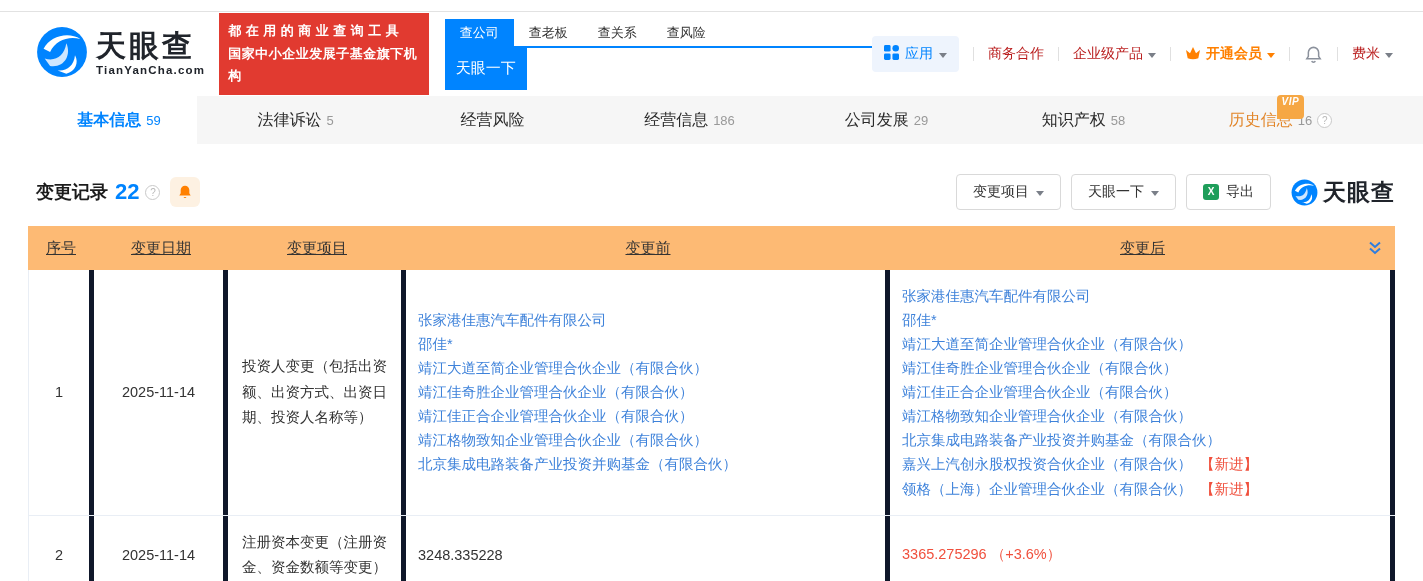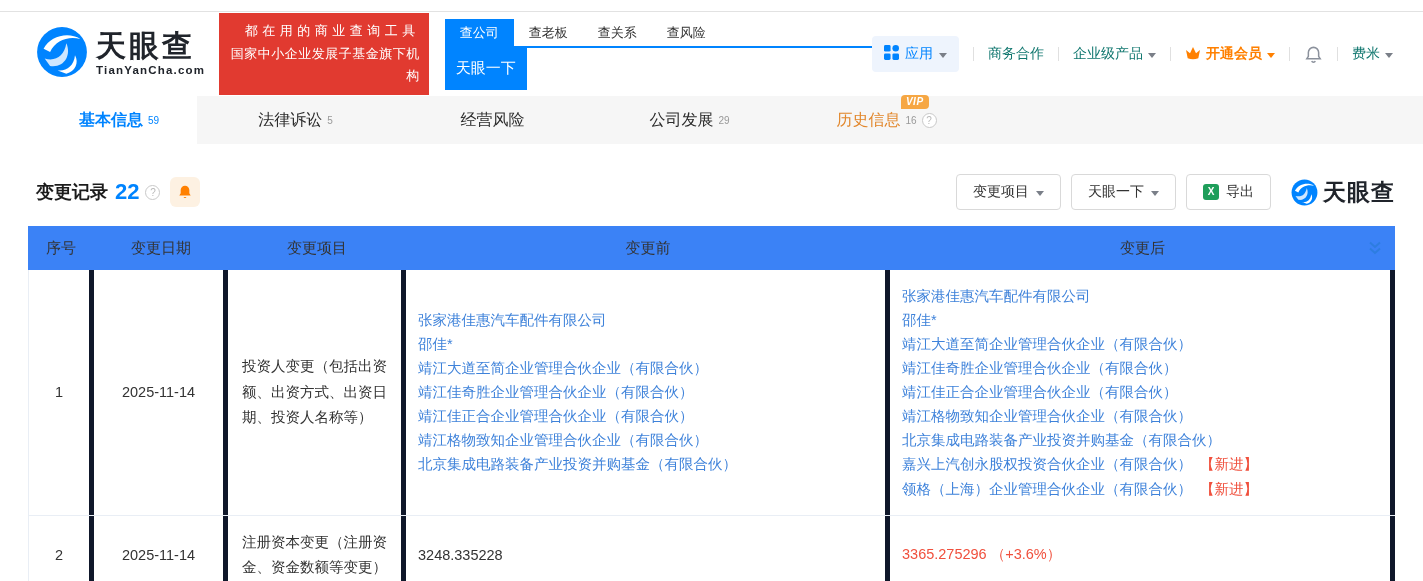--- a/index.html
+++ b/index.html
@@ -7,68 +7,68 @@
     font-family:"Liberation Sans","DejaVu Sans",sans-serif; color:#333; }
 
   .topstrip { height:12px; background:#fff; border-bottom:1px solid #e2e2e2; }
 
   
   .header { height:84px; display:flex; align-items:center; padding:0 30px 0 36px; background:#fff; }
   .logo { display:flex; align-items:center; gap:8px; }
   .logo-txt { line-height:1; }
   .logo-title { font-size:30px; font-weight:bold; color:#20242b; letter-spacing:3px; }
   .logo-sub { font-size:11.5px; font-weight:bold; color:#20242b; letter-spacing:1.2px; margin-top:4px; }
-  .redbox { margin-left:14px; background:#e13a30; color:#fff; padding:7px 9px; font-size:13px; font-weight:normal; line-height:1.75;text-align:right; }
+  .redbox { margin-left:14px; background:#e13a30; color:#fff; padding:7px 9px; font-size:13px; font-weight:bold; line-height:1.75; }
   .redbox .l1 { letter-spacing:4.5px; }
   .redbox .l2 { letter-spacing:0.5px; }
 
   .searchblk { margin-left:16px; width:452px; }
   .stabs { display:flex; border-bottom:2px solid #0084ff; }
   .stab { font-size:13px; padding:5px 15px 4px; cursor:pointer; color:#333; }
   .stab.active { background:#0084ff; color:#fff; }
   .srow { display:flex; margin-top:0; }
   .sinput-wrap { position:relative; flex:1; }
   .sinput { width:100%; height:42px; border:1px solid #c9c9c9; border-right:none; padding:0 38px 0 12px; font-size:15px; color:#333; outline:none; font-family:inherit; }
   .clear-ic { position:absolute; right:12px; top:13px; width:16px; height:16px; border-radius:50%; background:#c8c8c8; color:#fff; font-size:12px; line-height:16px; text-align:center; cursor:pointer; }
   .sbtn { width:82px; height:42px; background:#0084ff; color:#fff; font-size:15px; border:none; cursor:pointer; font-family:inherit; }
 
   .hnav { margin-left:auto; display:flex; align-items:center; font-size:14px; white-space:nowrap; }
   .apps-chip { display:flex; align-items:center; gap:6px; background:#eef4fd; border-radius:4px; padding:9px 12px; color:#0084ff; cursor:pointer; }
   .hdiv { width:1px; height:14px; background:#e0e0e0; margin:0 14px; }
-  .hitem { display:flex; align-items:center; gap:5px; cursor:pointer; color:#0f766e; }
+  .hitem { display:flex; align-items:center; gap:5px; cursor:pointer; color:#b91c1c; }
   .vip-link { color:#ff8000; font-weight:bold; }
   .caret { width:0; height:0; border-left:4px solid transparent; border-right:4px solid transparent; border-top:5px solid #7a7f88; margin-top:2px; }
   .caret.orange { border-top-color:#ff8000; }
 
   
   .ptabs { height:48px; background:#f6f6f6; display:flex; }
   .ptab { width:197px; display:flex; align-items:center; justify-content:center; gap:5px; font-size:16px; cursor:pointer; color:#2b2b2b; position:relative; }
-  .ptab .cnt { font-size:10px; color:#999; }
+  .ptab .cnt { font-size:13px; color:#999; }
   .ptab.active { background:#fff; color:#0084ff; font-weight:bold;padding-left:41px; }
   .ptab.active .cnt { color:#0084ff; font-weight:normal; }
   .ptab.history { color:#e2862a; }
   .hist-wrap { position:relative; display:flex; align-items:center; gap:5px; }
-  .vip-badge { position:absolute; top:-15px; right:8px; background:#f6a744; color:#fff; font-size:10px; font-style:italic; font-weight:bold; padding:1px 5px 2px; border-radius:4px 4px 4px 0; letter-spacing:0.5px; }
+  .vip-badge { position:absolute; top:-15px; right:28px; background:#f6a744; color:#fff; font-size:10px; font-style:italic; font-weight:bold; padding:1px 5px 12px; border-radius:4px 4px 4px 0; letter-spacing:0.5px; }
   .help-ic { width:15px; height:15px; border:1px solid #c9c9c9; border-radius:50%; color:#b9b9b9; font-size:10px; line-height:13px; text-align:center; display:inline-block; background:#fff; }
 
   
   .section-hd { display:flex; align-items:center; margin:30px 28px 16px 36px; }
   .sec-title { font-size:18px; font-weight:bold; color:#1c1c1c; }
   .sec-count { font-size:22px; font-weight:bold; color:#0084ff; margin:0 6px 0 7px; }
   .bell-chip { margin-left:10px; width:30px; height:30px; background:#fdf1e2; border-radius:6px; display:flex; align-items:center; justify-content:center; cursor:pointer; }
   .hd-actions { margin-left:auto; display:flex; align-items:center; gap:10px; }
   .fbtn { height:36px; border:1px solid #d9d9d9; border-radius:4px; background:#fff; padding:0 16px; font-size:14px; color:#333; display:flex; align-items:center; gap:7px; cursor:pointer; font-family:inherit; }
   .excel-ic { width:16px; height:16px; background:#1e9e5a; border-radius:3px; color:#fff; font-size:10px; font-weight:bold; line-height:16px; text-align:center; }
   .watermark { display:flex; align-items:center; gap:5px; margin-left:10px; }
   .wm-txt { font-size:23px; font-weight:bold; color:#20242b; letter-spacing:1px; }
 
   
   .tbl { margin:0 28px; }
   .trow { display:grid; grid-template-columns:66px 134px 178px 484px 1fr; }
-  .thead { background:#3b82f6; height:44px; align-items:center; position:relative; }
+  .thead { background:#fdba74; height:44px; align-items:center; position:relative;text-decoration:underline; }
   .thead .tc { text-align:center; font-size:15px; color:#333; }
   .chevrons { position:absolute; right:12px; top:14px; cursor:pointer; }
   .tbody-row { border-bottom:1px solid #e9eef5; align-items:center; }
   .tbody-row .tc { border-right:5px solid #0f172a; align-self:stretch; display:flex; align-items:center; }
   .tbody-row .tc:first-child { border-left:1px solid #e9eef5; }
   .tc.center { justify-content:center; text-align:center; }
   .tc { font-size:14.5px; color:#333; }
   .tc.item { padding:14px; line-height:1.75; }
   .tc.links { padding:14px 12px; }
   .linklist { line-height:1.66; font-size:14.5px; }
@@ -165,22 +165,30 @@
     <span class="cnt">59</span>
   </div>
   <div class="ptab">
     <span>法律诉讼</span>
     <span class="cnt">5</span>
   </div>
   <div class="ptab">
     <span>经营风险</span>
   </div>
   <div class="ptab">
+    <span>经营信息</span>
+    <span class="cnt">186</span>
+  </div>
+  <div class="ptab">
     <span>公司发展</span>
     <span class="cnt">29</span>
+  </div>
+  <div class="ptab">
+    <span>知识产权</span>
+    <span class="cnt">58</span>
   </div>
   <div class="ptab history">
     <span class="hist-wrap">
       <span class="vip-badge">VIP</span>
       <span>历史信息</span>
       <span class="cnt">16</span>
       <span class="help-ic">?</span>
     </span>
   </div>
 </div>

